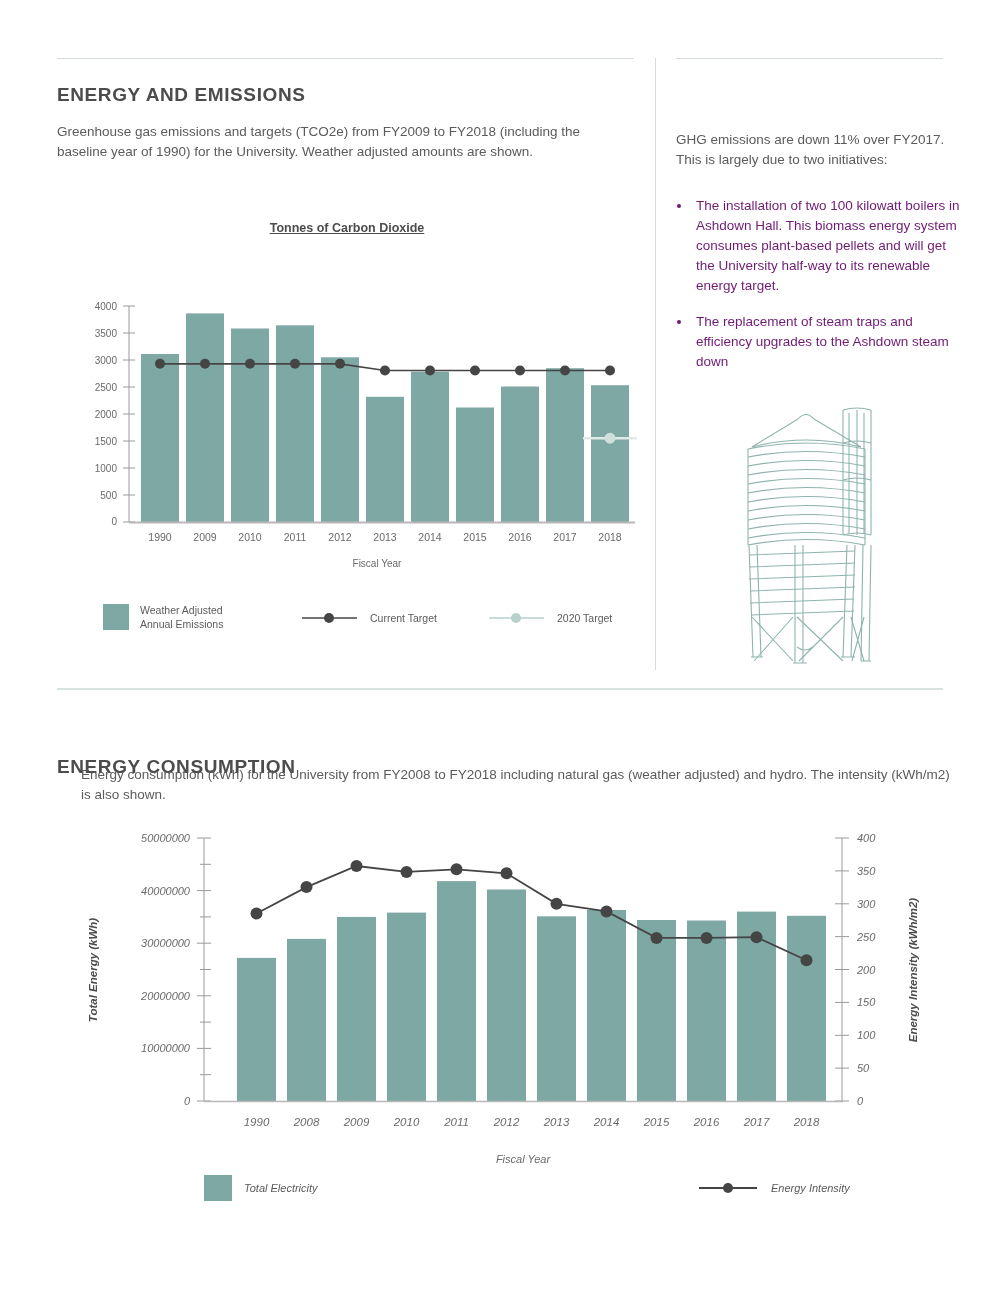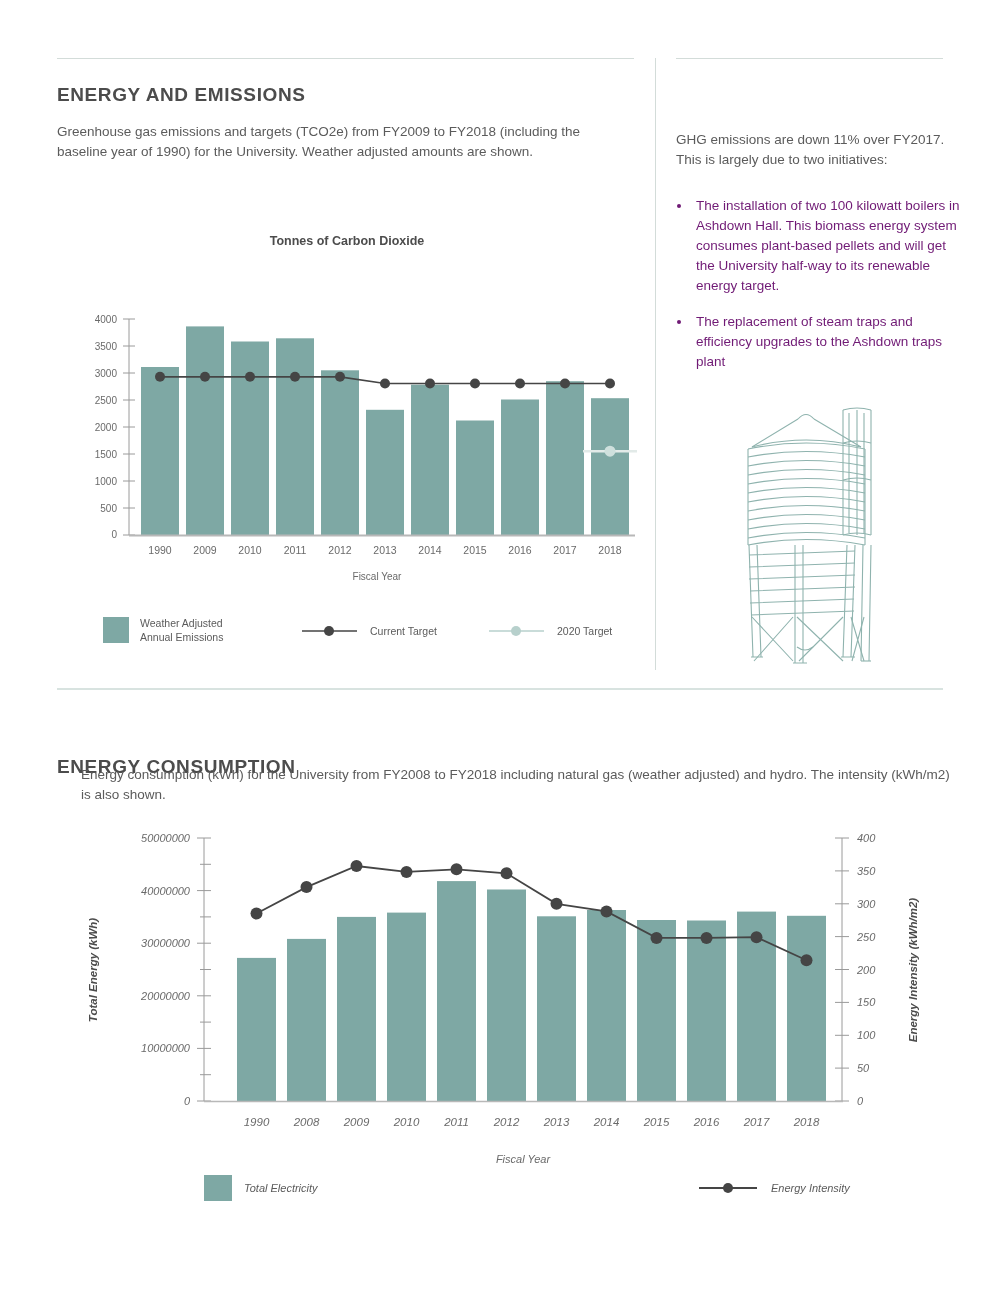--- a/index.html
+++ b/index.html
@@ -76,22 +76,22 @@
     font-size: 13.5px; line-height: 20px; color: #701a75;
   }
   ul.bullets li { margin-bottom: 16px; padding-left: 4px; }
 
   #title-energy-consumption { position: absolute; left: 57px; top: 756px; }
   #desc-energy-consumption  { position: absolute; left: 57px; top: 765px; width: 870px; margin-left: 24px; }
 
   
   .chart1 {
     position: absolute;
-    left: 57px; top: 233px;
-    width: 580px; height: 400px;
+    left: 57px; top: 220px;
+    width: 580px; height: 400px; text-decoration: underline;
   }
   .chart-title {
     text-align: center;
     font-size: 12.5px;
     font-weight: bold;
     color: #4c4c4c;
     line-height: 16px;
   }
 
   
@@ -113,21 +113,21 @@
 
   <h2 class="section-title" id="title-energy-emissions">ENERGY AND EMISSIONS</h2>
 
   <div class="body-text" id="desc-energy-emissions">Greenhouse gas emissions and targets (TCO2e) from FY2009 to FY2018 (including the baseline year of 1990) for the University. Weather adjusted amounts are shown.</div>
 
 
   <div class="body-text" id="desc-emissions-improvements">GHG emissions are down 11% over FY2017. This is largely due to two initiatives:</div>
 
   <ul class="bullets">
     <li>The installation of two 100 kilowatt boilers in Ashdown Hall. This biomass energy system consumes plant-based pellets and will get the University half-way to its renewable energy target.</li>
-    <li>The replacement of steam traps and efficiency upgrades to the Ashdown traps plant</li>
+    <li>The replacement of steam traps and efficiency upgrades to the Ashdown steam down</li>
   </ul>
 
   <svg style="position:absolute; left:735px; top:385px;" width="180" height="285" viewBox="0 0 180 285">
     <g fill="none" stroke="#8fb3ae" stroke-width="1.1" stroke-linejoin="round">
 
       <path d="M63,34 q8,-9 16,0"></path>
 
       <path d="M63,34 L17,62 M79,34 L126,62"></path>
       <path d="M17,62 q54,-14 109,0"></path>
 

